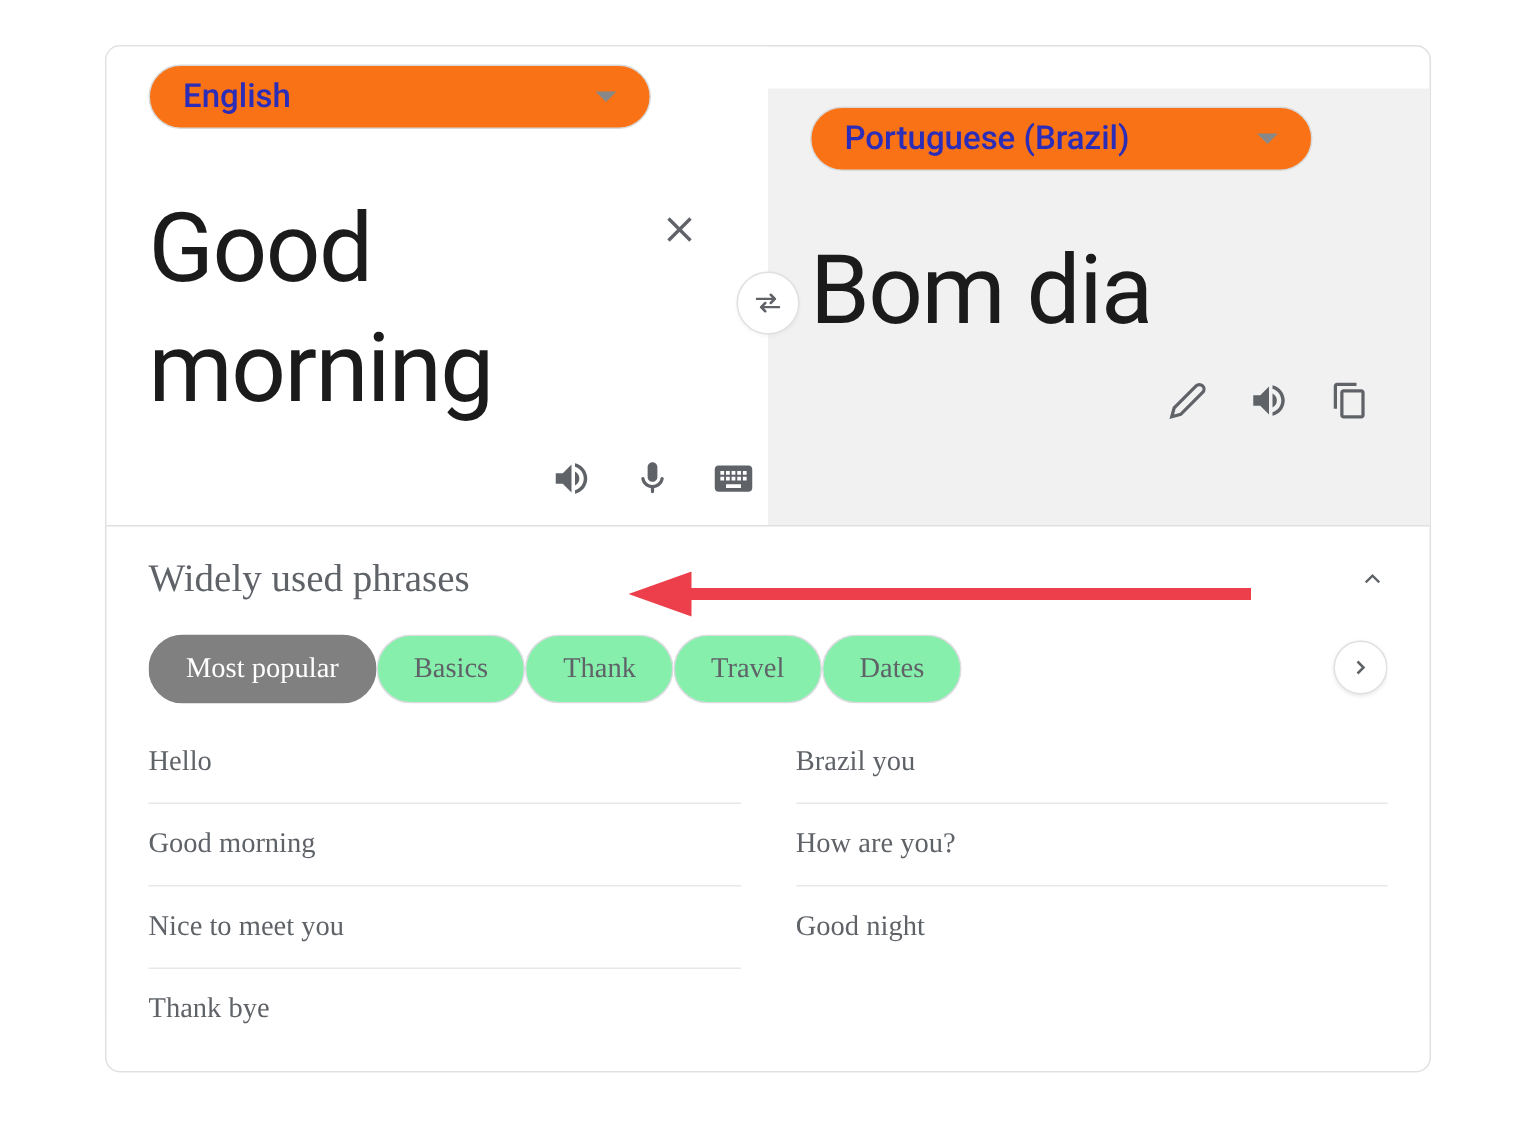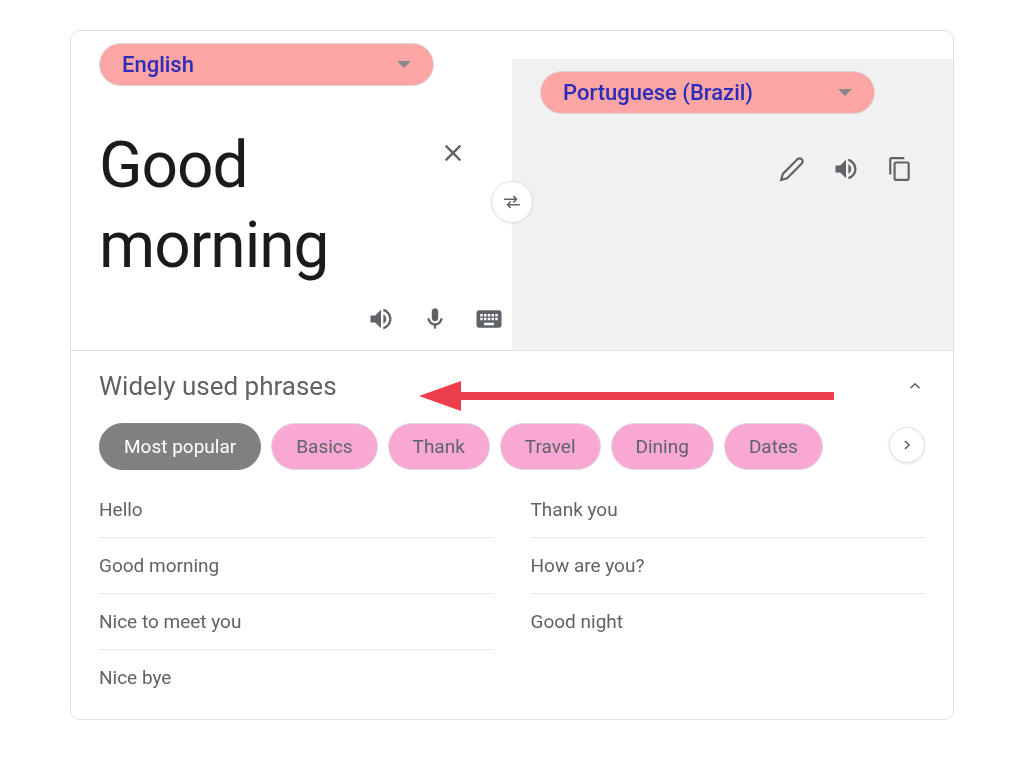--- a/index.html
+++ b/index.html
@@ -37,21 +37,21 @@
       background: #f1f1f1;
       margin-top: 28px;
     }
     .lang-select {
       display: flex;
       align-items: center;
       justify-content: space-between;
       border: 1px solid #d9d9d9;
       border-radius: 28px;
       padding: 8px 22px;
-      background: #fca5a5;
+      background: #f97316;
       cursor: pointer;
       margin-bottom: 40px;
       width: 335px;
     }
     .lang-select-label {
       color: #2b2db8;
       font-size: 22px;
       font-weight: 500;
     }
     .lang-chevron {
@@ -116,20 +116,21 @@
       height: 30px;
       display: flex;
       align-items: center;
       justify-content: center;
       cursor: pointer;
       color: #5f6368;
     }
     .phrases-section {
       padding: 20px 28px 14px 28px;
       position: relative;
+      font-family: Liberation Serif, serif;
     }
     .phrases-header {
       display: flex;
       align-items: center;
       justify-content: space-between;
       margin-bottom: 22px;
       position: relative;
     }
     .phrases-title {
       font-size: 26px;
@@ -139,32 +140,32 @@
     .collapse-chevron {
       cursor: pointer;
       width: 20px;
       height: 20px;
       display: flex;
       align-items: center;
       justify-content: center;
     }
     .category-chips {
       display: flex;
-      gap: 10px;
+      gap: 0;
       margin-bottom: 28px;
       position: relative;
       overflow: hidden;
     }
     .chip {
       padding: 11px 24px;
       border-radius: 26px;
       font-size: 19px;
       font-weight: 400;
       border: 1px solid #dadce0;
-      background: #f9a8d4;
+      background: #86efac;
       color: #5f6368;
       cursor: pointer;
       white-space: nowrap;
     }
     .chip.active {
       background: #808080;
       color: #fff;
       border-color: #808080;
     }
     .chip-scroll-btn {
@@ -252,20 +253,21 @@
         <path d="M4 9 L17 9 M14 6 L17 9 L14 12" stroke-linecap="round" stroke-linejoin="round"></path>
         <path d="M20 15 L7 15 M10 12 L7 15 L10 18" stroke-linecap="round" stroke-linejoin="round"></path>
       </svg>
     </button>
 
     <div class="pane target-pane">
       <div class="lang-select">
         <span class="lang-select-label">Portuguese (Brazil)</span>
         <span class="lang-chevron"></span>
       </div>
+      <div class="translation-text">Bom dia</div>
       <div class="icon-row">
         <div class="icon-btn">
           <svg width="26" height="26" viewBox="0 0 24 24" fill="none" stroke="#5f6368" stroke-width="2">
               <path d="M17 3a2.828 2.828 0 1 1 4 4L7.5 20.5 2 22l1.5-5.5L17 3z"></path>
             </svg>
         </div>
         <div class="icon-btn">
           <svg width="28" height="28" viewBox="0 0 24 24" fill="#5f6368">
               <path d="M3 9v6h4l5 5V4L7 9H3zm13.5 3c0-1.77-1.02-3.29-2.5-4.03v8.05c1.48-.73 2.5-2.25 2.5-4.02zM14 3.23v2.06c2.89.86 5 3.54 5 6.71s-2.11 5.85-5 6.71v2.06c4.01-.91 7-4.49 7-8.77s-2.99-7.86-7-8.77z"></path>
             </svg>
@@ -294,37 +296,36 @@
             <polyline points="18 15 12 9 6 15"></polyline>
           </svg>
       </div>
     </div>
 
     <div class="category-chips">
       <div class="chip active">Most popular</div>
       <div class="chip">Basics</div>
       <div class="chip">Thank</div>
       <div class="chip">Travel</div>
-      <div class="chip">Dining</div>
       <div class="chip">Dates</div>
       <div class="chip-scroll-btn">
         <svg width="16" height="16" viewBox="0 0 24 24" fill="none" stroke="#5f6368" stroke-width="2.5">
             <polyline points="9 18 15 12 9 6"></polyline>
           </svg>
       </div>
     </div>
 
     <div class="phrase-columns">
       <div class="phrase-column">
         <div class="phrase-item">Hello</div>
         <div class="phrase-item">Good morning</div>
         <div class="phrase-item">Nice to meet you</div>
-        <div class="phrase-item">Nice bye</div>
+        <div class="phrase-item">Thank bye</div>
       </div>
       <div class="phrase-column">
-        <div class="phrase-item">Thank you</div>
+        <div class="phrase-item">Brazil you</div>
         <div class="phrase-item">How are you?</div>
         <div class="phrase-item">Good night</div>
       </div>
     </div>
   </div>
 
 </div>
 
 </body></html>

